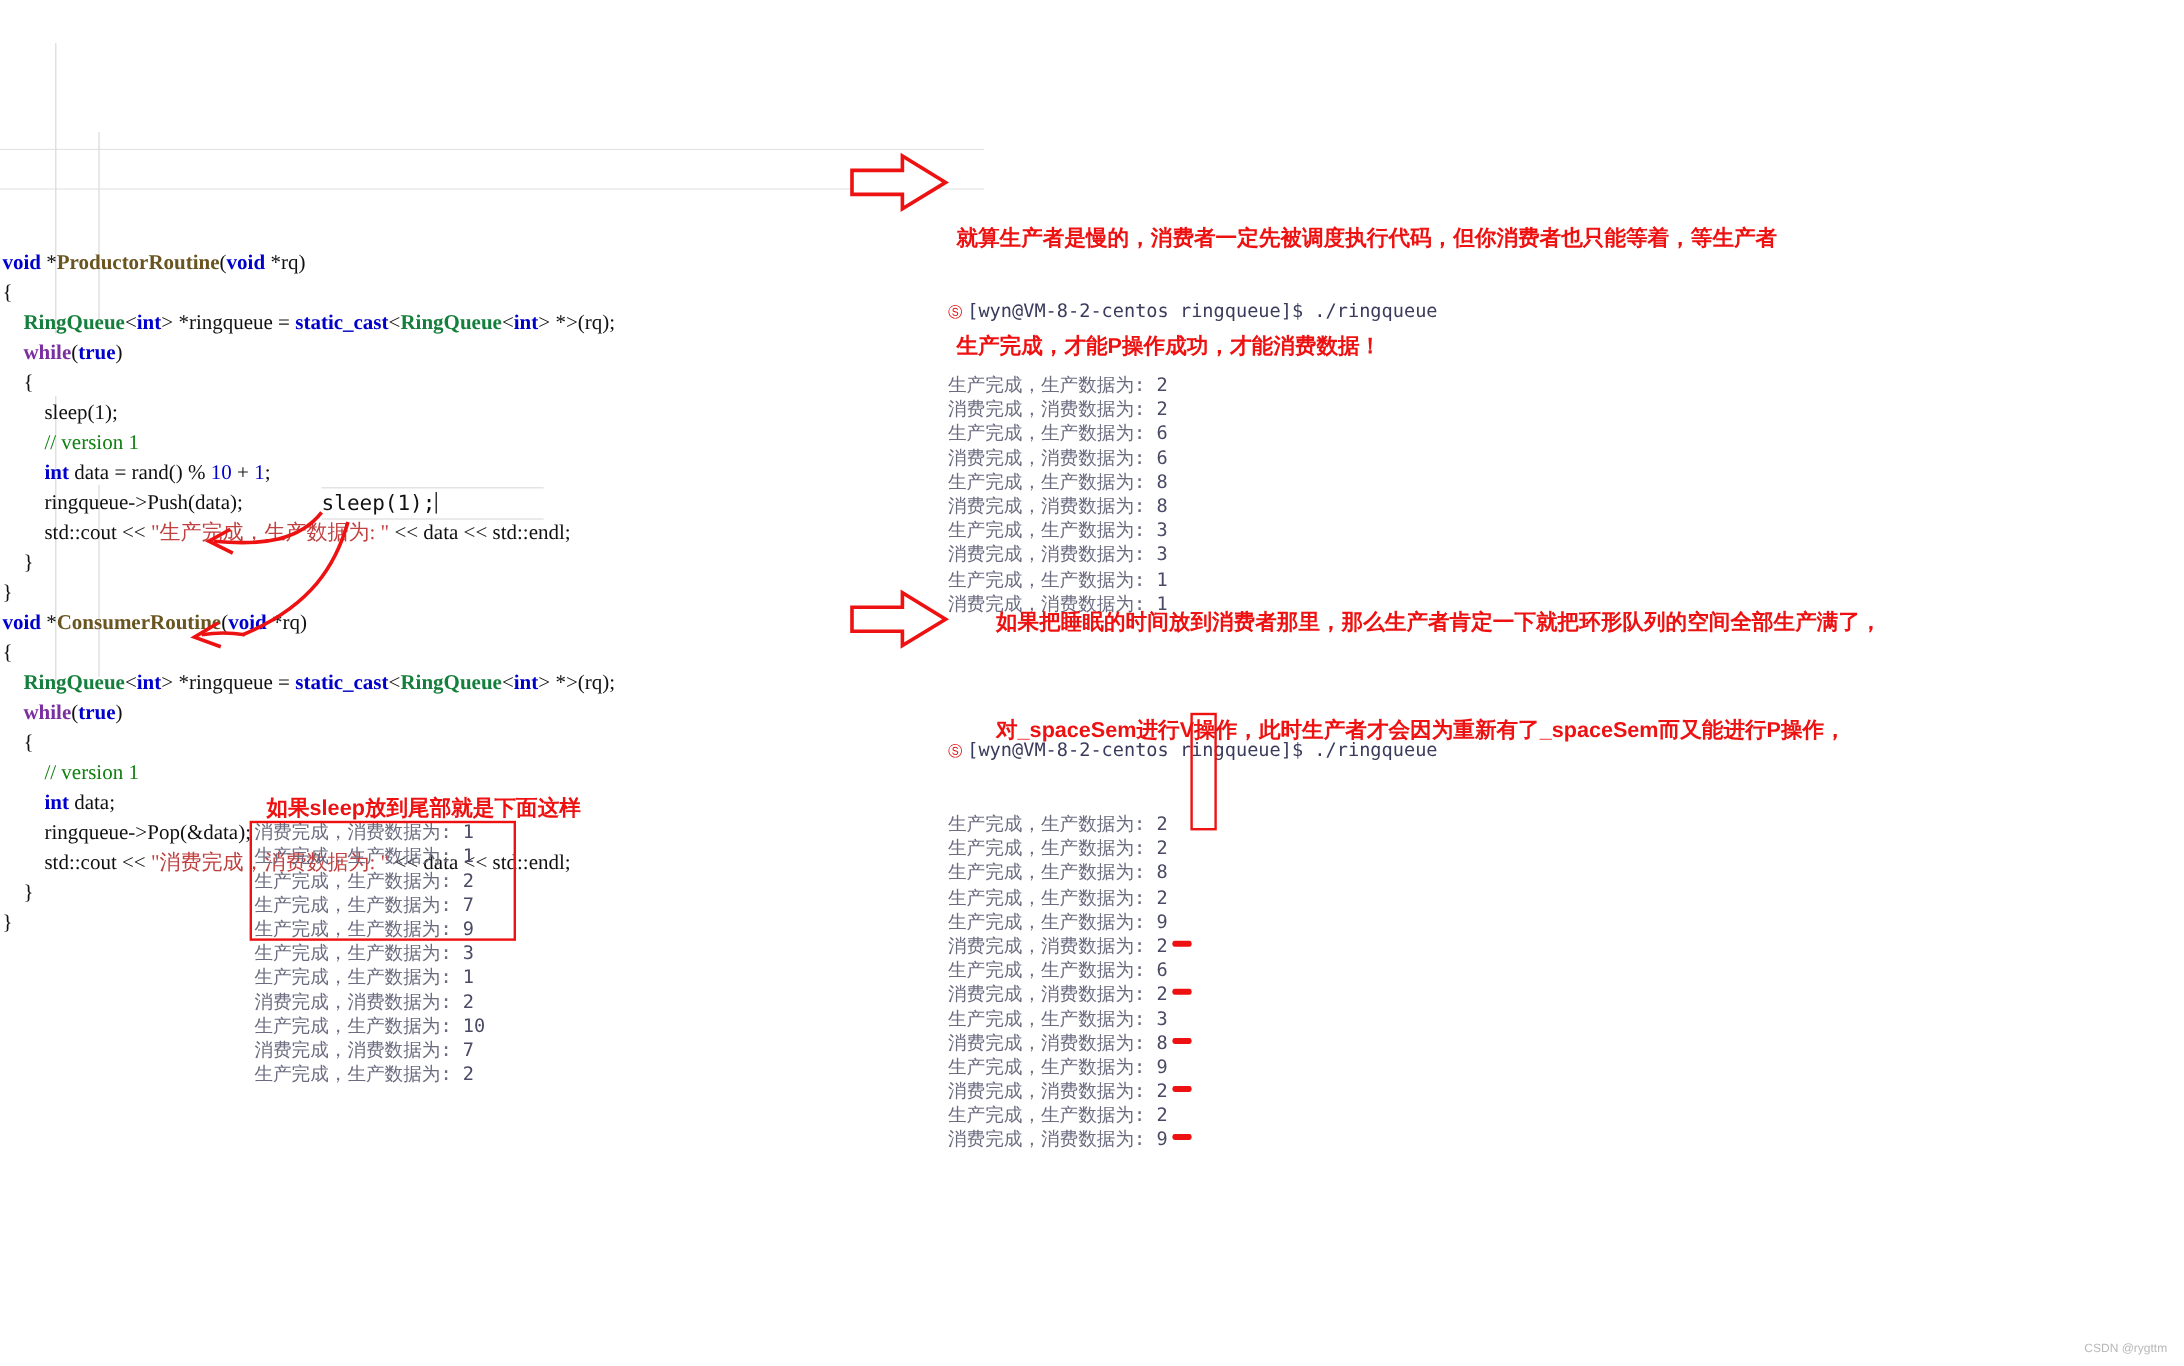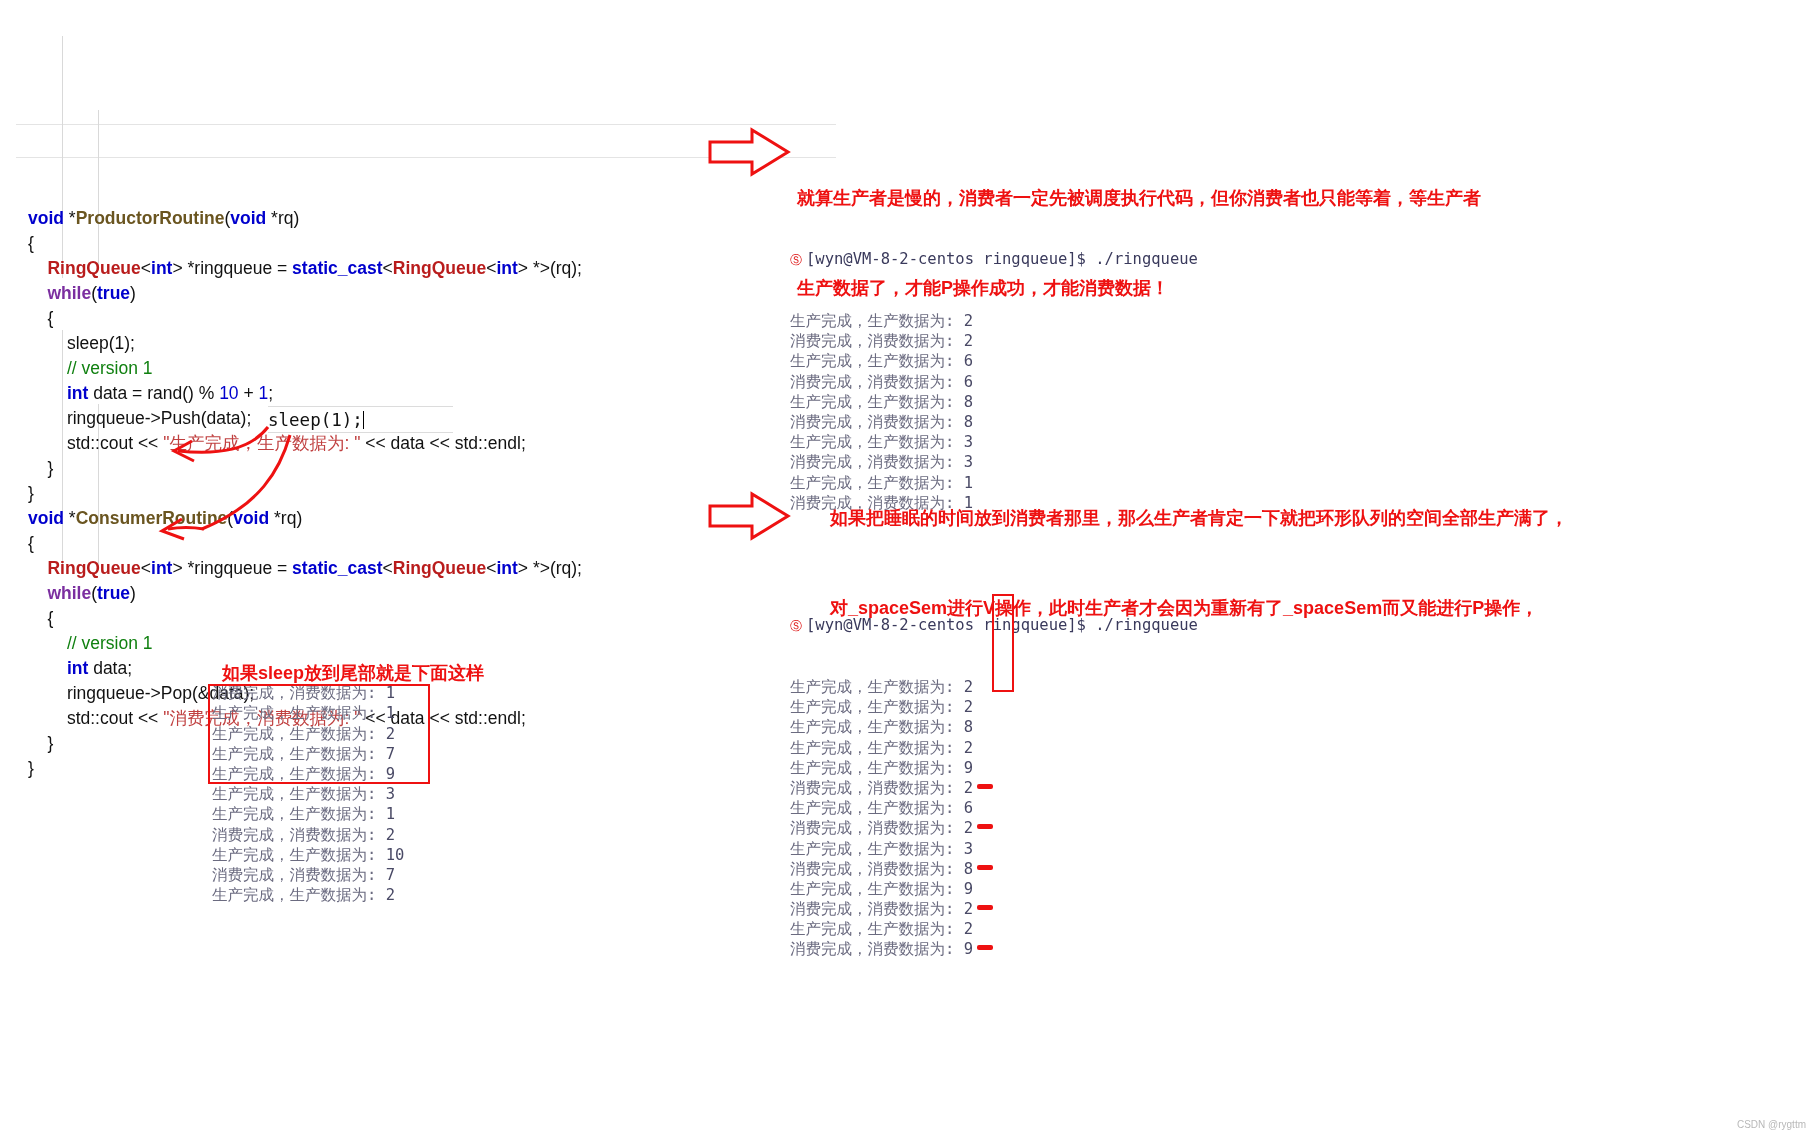--- a/index.html
+++ b/index.html
@@ -9,32 +9,31 @@
     background: #ffffff;
     font-family: "Liberation Sans", sans-serif;
     overflow: hidden;
   }
   #root { position: relative; width: 1820px; height: 1138px; background:#fff; }
 
   
   .code-pane {
     position: absolute; left: 0; top: 0;
     width: 820px; height: 680px;
-    padding: 6px 0 0 12px;
-    font-family: Liberation Sans, sans-serif;
+    padding: 6px 0 0 2px;
+    font-family: Liberation Serif, serif;
     font-size: 17.5px;
     line-height: 25px;
     color: #111;
     white-space: pre;
-    margin-left: 16px;
   }
   .code-line { height: 25px; white-space: pre; position: relative; }
   .kw      { color: #0000cd; font-weight: 700; }
   .kw2     { color: #7b2fa0; font-weight: 700; }
-  .type    { color: #b91c1c; font-weight: 700; }
+  .type    { color: #15803d; font-weight: 700; }
   .fn      { color: #6a5520; font-weight: 700; }
   .cmt     { color: #108010; }
   .str     { color: #c04040; }
   .num     { color: #0000cd; }
   .plain   { color: #111; }
   .brace   { color: #111; }
 
   
   .guide {
     position: absolute; background:#d9d9d9; width:1px;
@@ -144,21 +143,21 @@
     <path d="M28 114 C 40 112, 52 112, 64 114" stroke="#ee1111" stroke-width="3" fill="none"></path>
     <path d="M42 104 L22 116 L44 124" stroke="#ee1111" stroke-width="3" fill="none"></path>
   </svg>
 
   <svg class="deco" style="left:708px; top:128px; width:84px; height:48px;">
     <path d="M2 14 L44 14 L44 2 L80 24 L44 46 L44 34 L2 34 Z" fill="#ffffff" stroke="#ee1111" stroke-width="3" stroke-linejoin="miter"></path>
   </svg>
 
   <div class="anno" style="left:797px; top:123px; width:1010px;">
     <div class="anno-line">就算生产者是慢的，消费者一定先被调度执行代码，但你消费者也只能等着，等生产者</div>
-    <div class="anno-line">生产数据了，才能P操作成功，才能消费数据！</div>
+    <div class="anno-line">生产完成，才能P操作成功，才能消费数据！</div>
   </div>
 
   <div class="term" style="left:790px; top:209px;">
     <div class="prompt-line"><span class="bullet">Ⓢ</span><span>[wyn@VM-8-2-centos ringqueue]$ ./ringqueue</span></div>
     <div id="term1-rows"><div class="term-row"><span>生产完成，生产数据为: </span><span class="val">2</span></div><div class="term-row"><span>消费完成，消费数据为: </span><span class="val">2</span></div><div class="term-row"><span>生产完成，生产数据为: </span><span class="val">6</span></div><div class="term-row"><span>消费完成，消费数据为: </span><span class="val">6</span></div><div class="term-row"><span>生产完成，生产数据为: </span><span class="val">8</span></div><div class="term-row"><span>消费完成，消费数据为: </span><span class="val">8</span></div><div class="term-row"><span>生产完成，生产数据为: </span><span class="val">3</span></div><div class="term-row"><span>消费完成，消费数据为: </span><span class="val">3</span></div><div class="term-row"><span>生产完成，生产数据为: </span><span class="val">1</span></div><div class="term-row"><span>消费完成，消费数据为: </span><span class="val">1</span></div></div>
   </div>
 
   <svg class="deco" style="left:708px; top:492px; width:84px; height:48px;">
     <path d="M2 14 L44 14 L44 2 L80 24 L44 46 L44 34 L2 34 Z" fill="#ffffff" stroke="#ee1111" stroke-width="3" stroke-linejoin="miter"></path>
   </svg>

